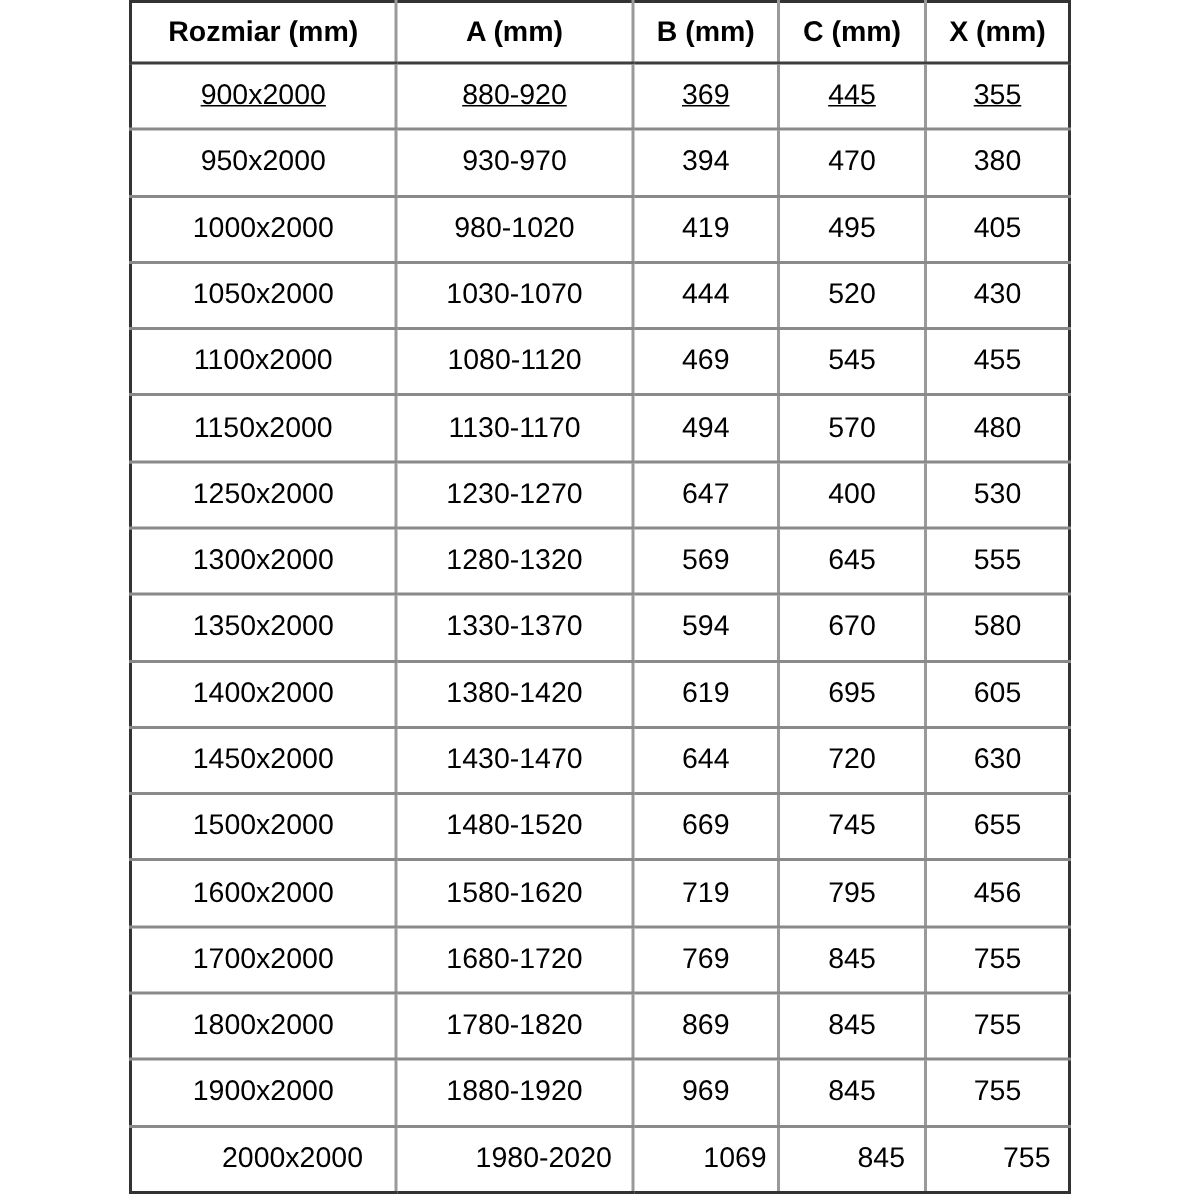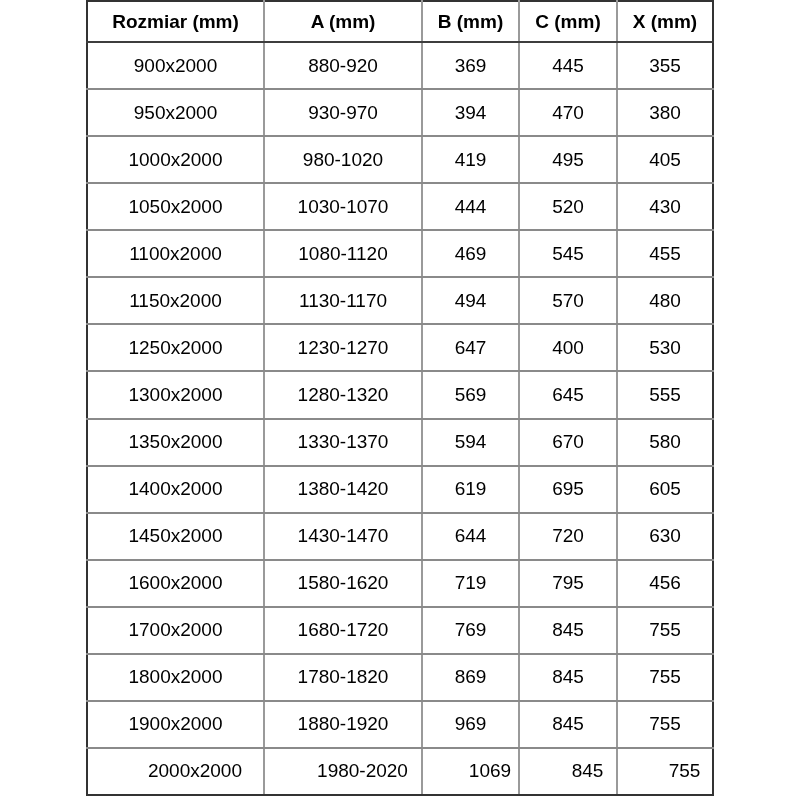--- a/index.html
+++ b/index.html
@@ -53,21 +53,21 @@
     font-weight: bold;
     border-top: 2px solid var(--outer);
     border-bottom: 2px solid var(--header-sep);
     border-radius: 19px;
   }
   .size-table thead tr { height: 41px; }
   .size-table th:first-child,
   .size-table td:first-child { border-left: 2px solid var(--outer); }
   .size-table th:last-child,
   .size-table td:last-child { border-right: 2px solid var(--outer); }
-  .size-table tbody tr:first-child td { border-top: 2px solid var(--header-sep); }
+  .size-table tbody tr:first-child td { border-top: 2px solid var(--header-sep); text-decoration: underline; }
   .size-table tbody tr:last-child td { border-bottom: 2px solid var(--outer); padding-left: 39px; }
 </style>
 </head>
 <body>
 
 <div class="page">
   <table class="size-table">
     <colgroup>
       <col style="width:177px">
       <col style="width:158px">
@@ -156,20 +156,27 @@
           <td>605</td>
         </tr>
         <tr>
           <td>1450x2000</td>
           <td>1430-1470</td>
           <td>644</td>
           <td>720</td>
           <td>630</td>
         </tr>
         <tr>
+          <td>1500x2000</td>
+          <td>1480-1520</td>
+          <td>669</td>
+          <td>745</td>
+          <td>655</td>
+        </tr>
+        <tr>
           <td>1600x2000</td>
           <td>1580-1620</td>
           <td>719</td>
           <td>795</td>
           <td>456</td>
         </tr>
         <tr>
           <td>1700x2000</td>
           <td>1680-1720</td>
           <td>769</td>

